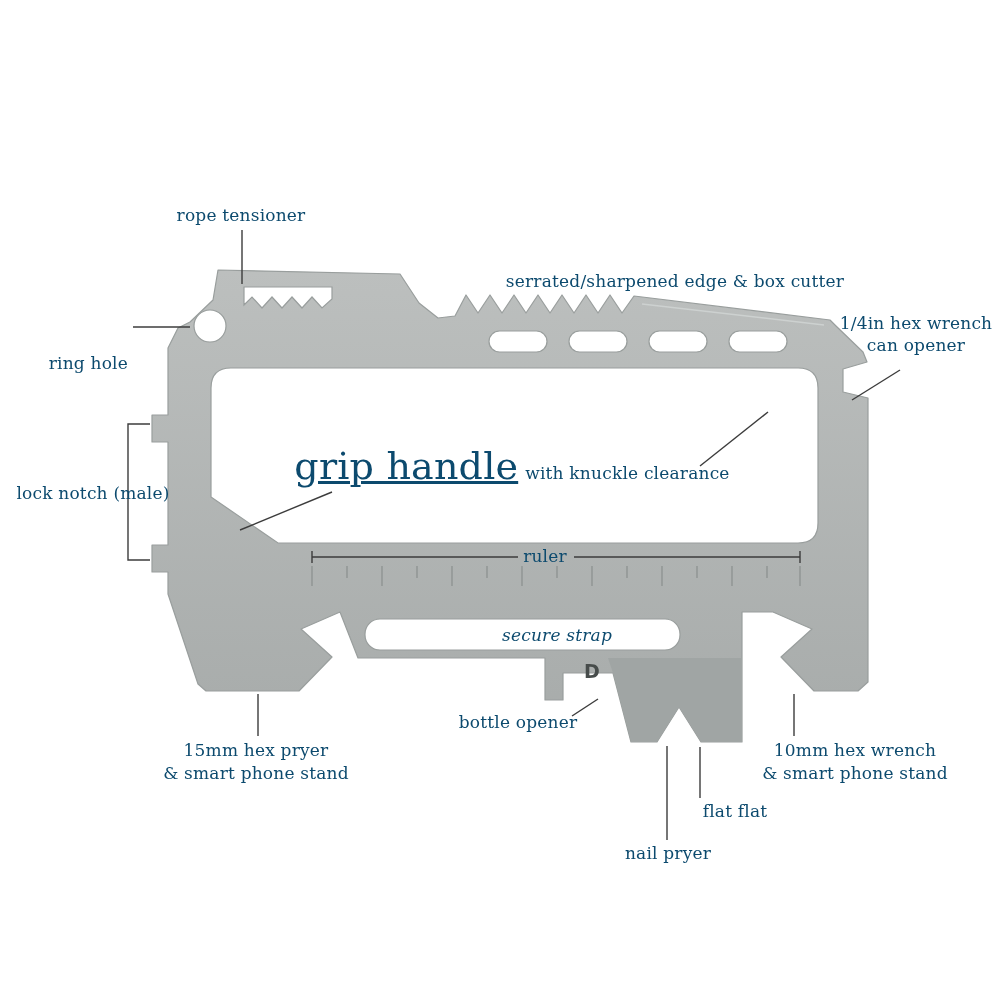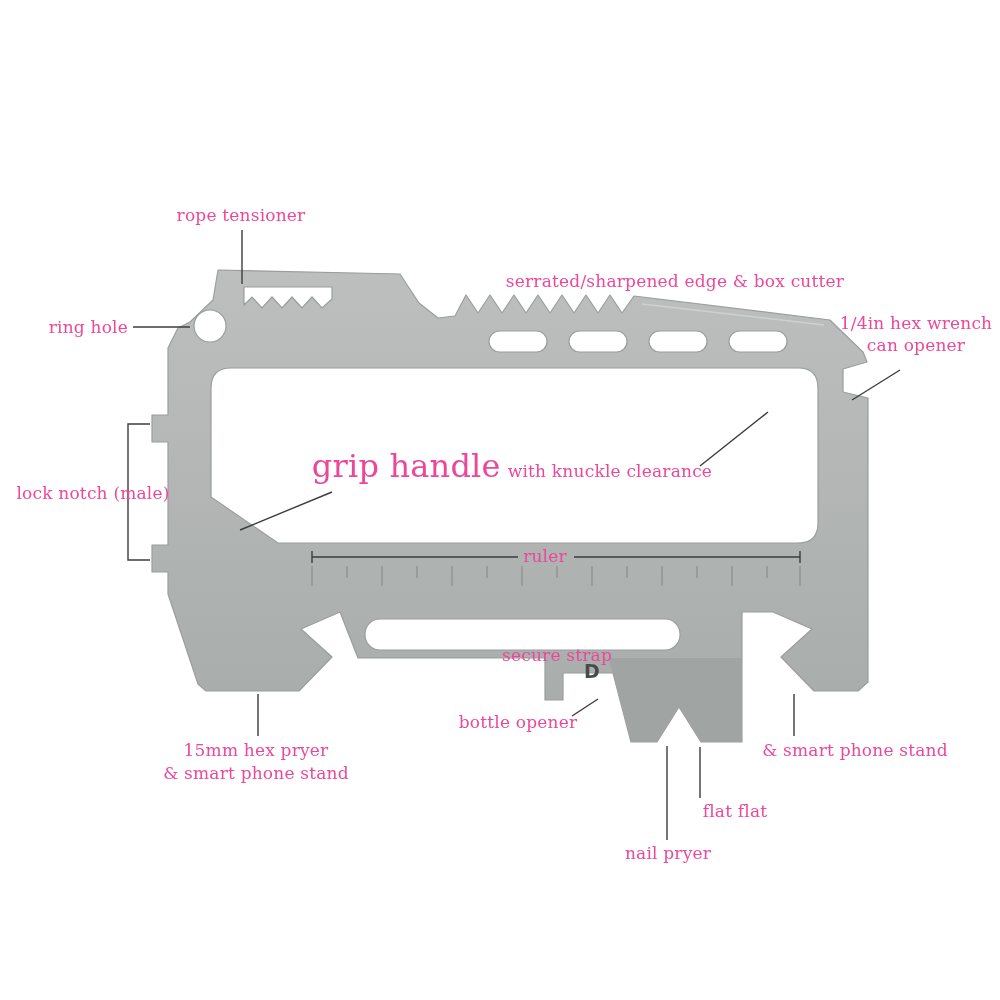--- a/index.html
+++ b/index.html
@@ -7,29 +7,29 @@
     position:relative;
     width:1000px;height:1000px;
     background:#ffffff;
     font-family:"DejaVu Serif", serif;
     overflow:hidden;
   }
   #tool-svg{position:absolute;left:0;top:0;}
   .lbl{
     position:absolute;
     font-size:17px;
-    color:#ec4899;
+    color:#0c4a6e;
     letter-spacing:.2px;
     white-space:nowrap;
     line-height:22px;
   }
   .centered{transform:translateX(-50%);text-align:center;}
-  .right-anchored{transform:translateX(-100%);text-align:left;}
+  .right-anchored{transform:translateX(-100%);text-align:left;margin-top:36px;}
   .two-line{line-height:23px;}
-  .grip-big{font-size:32px;}
+  .grip-big{font-size:38px;text-decoration:underline;}
   .grip-small{font-size:17px;margin-left:7px;}
 </style>
 </head>
 <body>
 
 <div id="canvas">
 
   <svg id="tool-svg" width="1000" height="1000" viewBox="0 0 1000 1000">
     <defs>
       <linearGradient id="bodyGrad" x1="0" y1="0" x2="0" y2="1">
@@ -103,30 +103,31 @@
   </div>
 
   <div class="lbl centered" style="left:93px;top:482px;">lock notch (male)</div>
 
   <div class="lbl centered" style="left:512px;top:455px;">
     <span class="grip-big">grip handle</span><span class="grip-small">with knuckle clearance</span>
   </div>
 
   <div class="lbl centered" style="left:545px;top:545px;">ruler</div>
 
-  <div class="lbl centered" style="left:557px;top:644px;">secure strap</div>
+  <div class="lbl centered" style="left:557px;top:624px;font-style:italic;">secure strap</div>
 
   <div class="lbl centered" style="left:518px;top:711px;">bottle opener</div>
 
   <div class="lbl centered two-line" style="left:256px;top:739px;">
     <div>15mm hex pryer</div>
     <div>&amp; smart phone stand</div>
   </div>
 
   <div class="lbl centered two-line" style="left:855px;top:739px;">
+    <div>10mm hex wrench</div>
     <div>&amp; smart phone stand</div>
   </div>
 
   <div class="lbl centered" style="left:735px;top:800px;">flat flat</div>
 
   <div class="lbl centered" style="left:668px;top:842px;">nail pryer</div>
 
 </div>
 
 </body></html>

